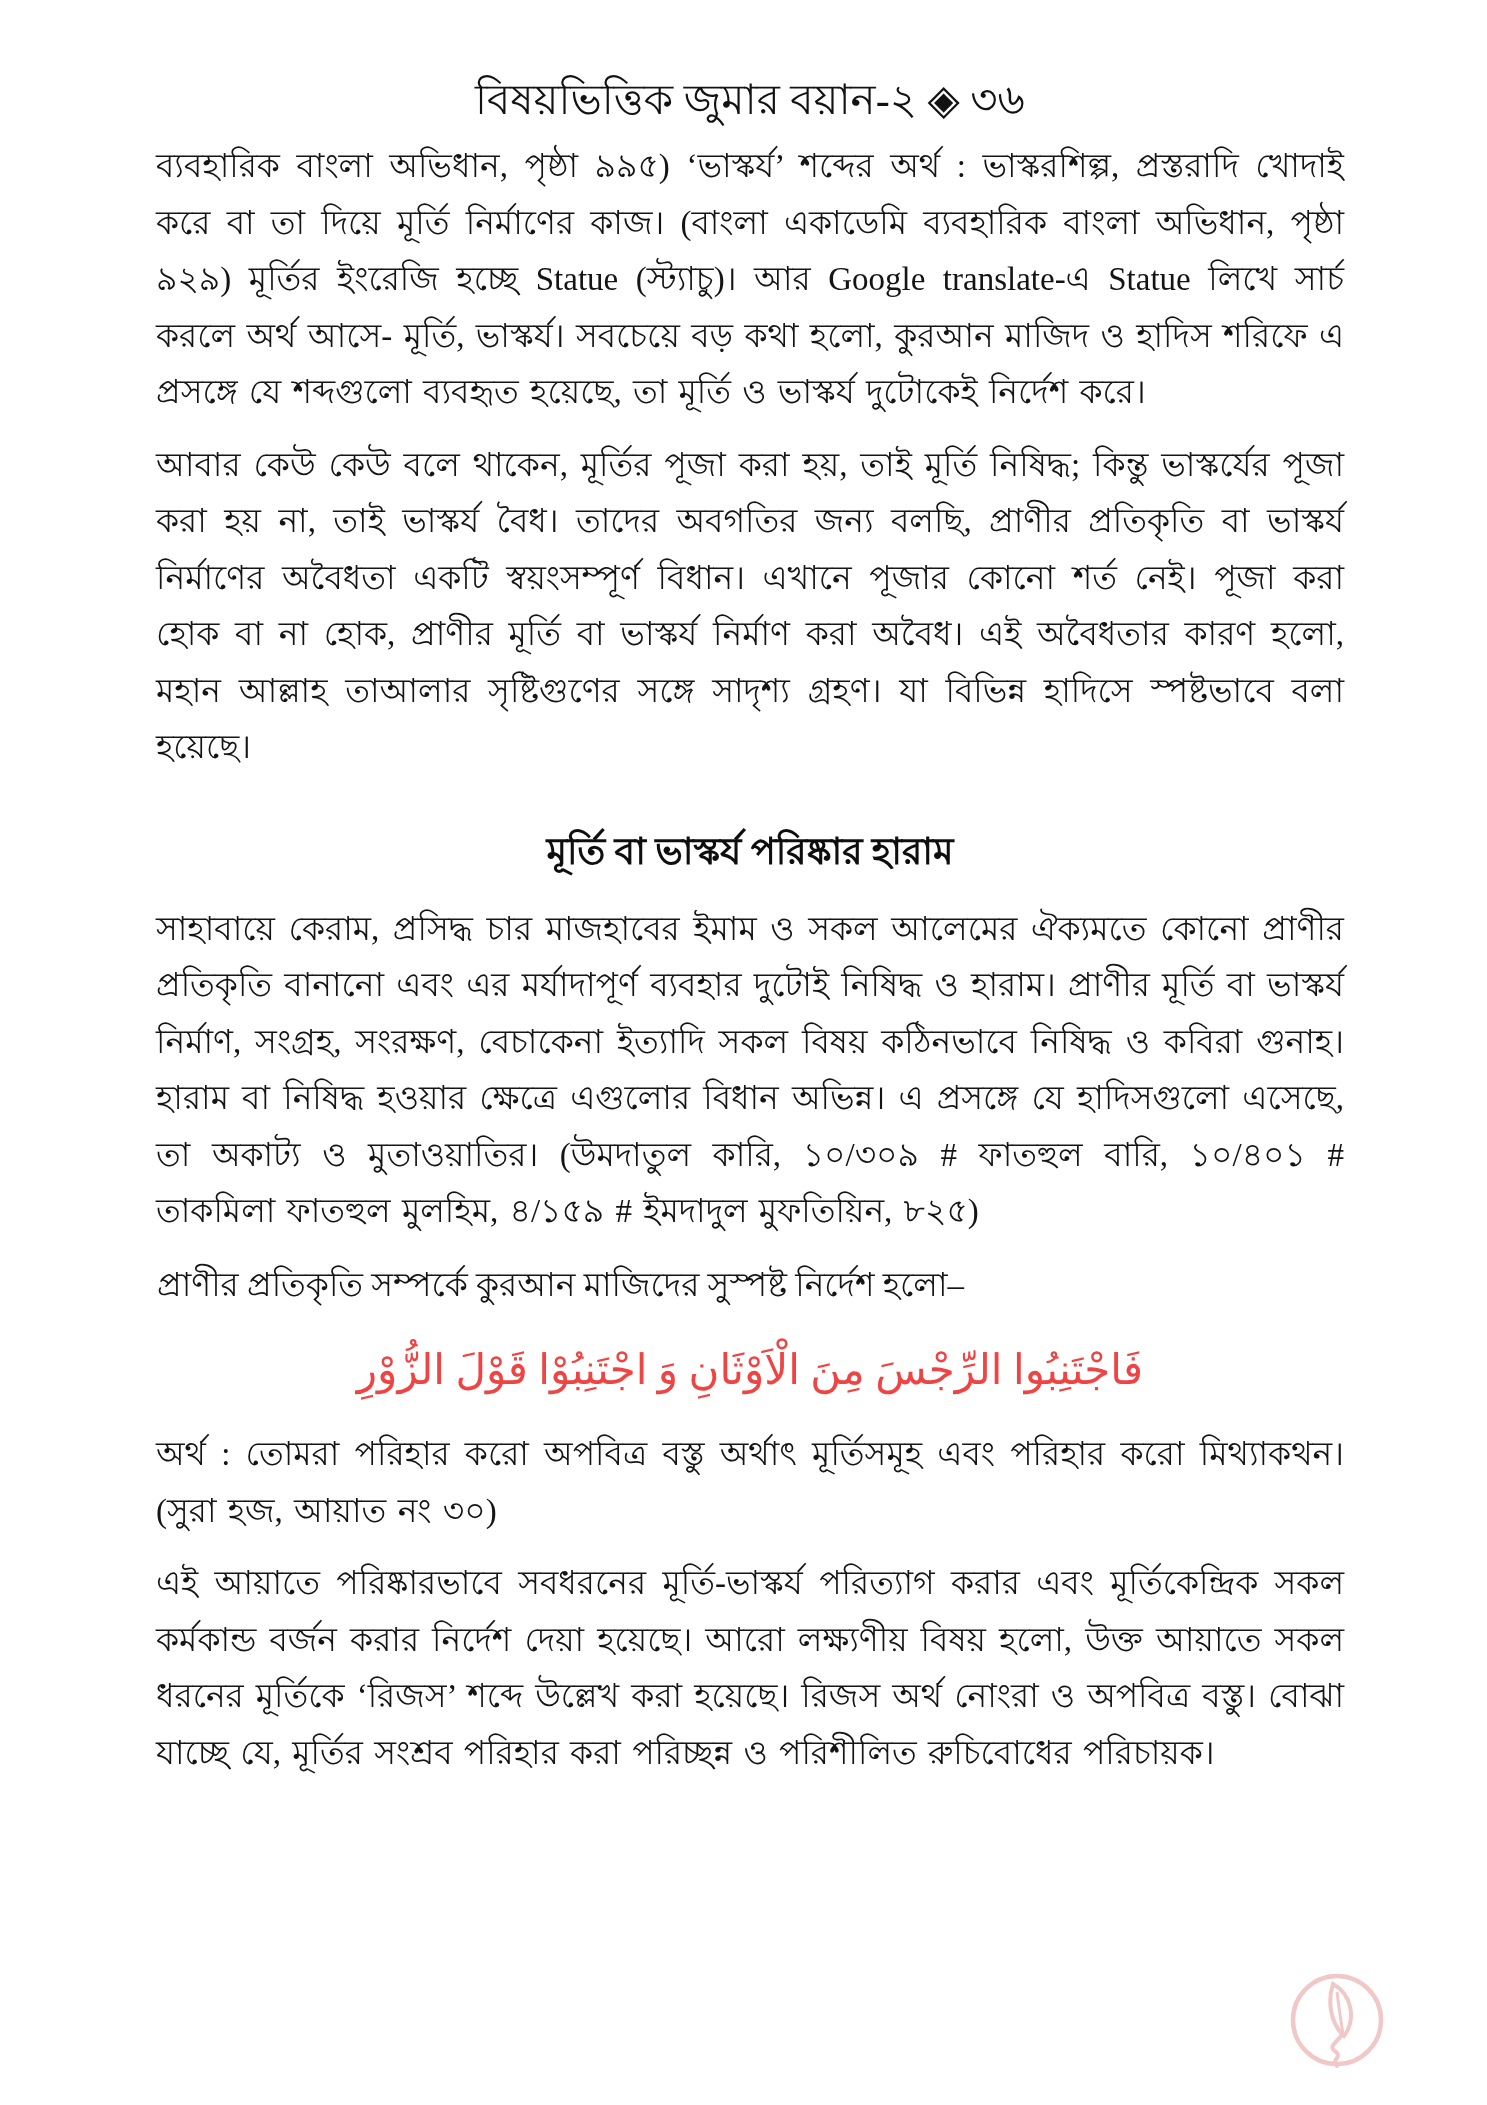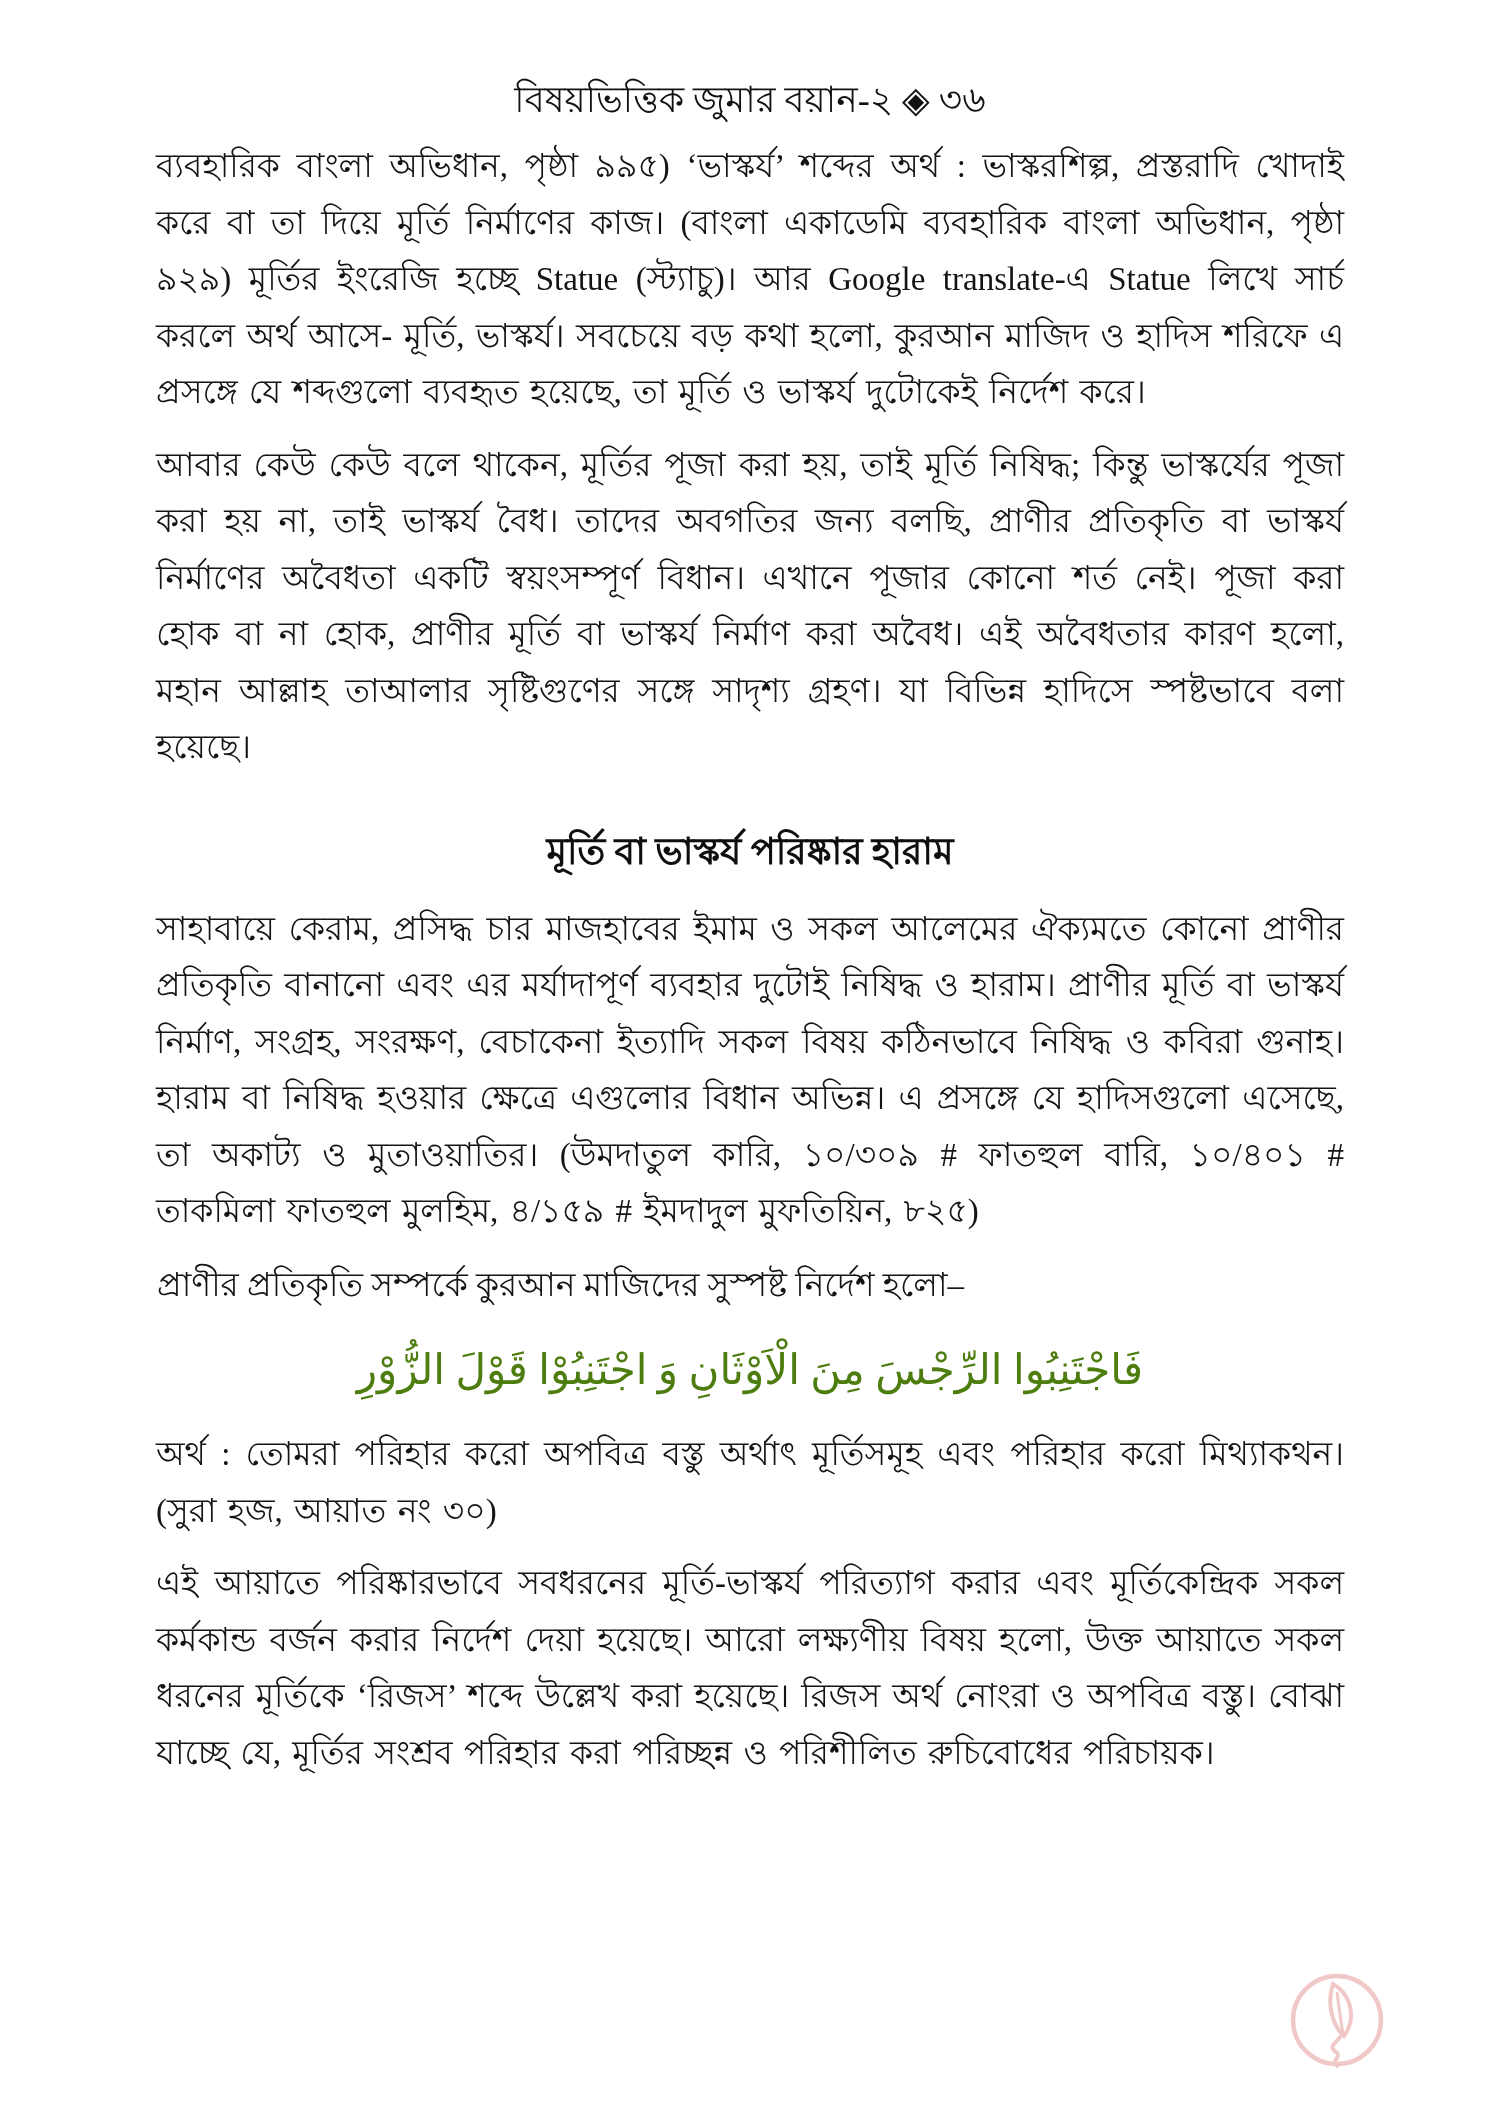--- a/index.html
+++ b/index.html
@@ -13,21 +13,21 @@
     height: 2105px;
     background: #ffffff;
     box-sizing: border-box;
     padding: 78px 127px 0 140px;
     font-family: "Liberation Serif", "DejaVu Serif", serif;
     color: #161616;
     overflow: hidden;
   }
   .running-head {
     text-align: center;
-    font-size: 36px;
+    font-size: 42px;
     line-height: 44px;
     margin: 0 0 16px 0;
     color: #121212;
   }
   .body-para {
     font-size: 33px;
     line-height: 56.5px;
     text-align: justify;
     text-align-last: left;
     word-spacing: 3px;
@@ -47,21 +47,21 @@
     line-height: 56.5px;
     margin: 17px;
     color: #141414;
   }
   .arabic-verse {
     direction: rtl;
     text-align: center;
     font-size: 42px;
     line-height: 80px;
     margin: 10px 0 8px 0;
-    color: #4d7c0f;
+    color: #ef4444;
   }
   .logo-watermark {
     position: absolute;
     left: 1287px;
     top: 1966px;
     width: 100px;
     height: 108px;
     opacity: 0.55;
   }
 </style>

